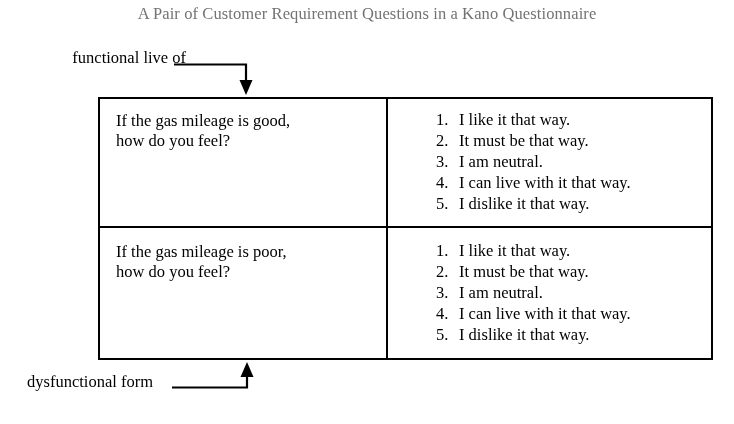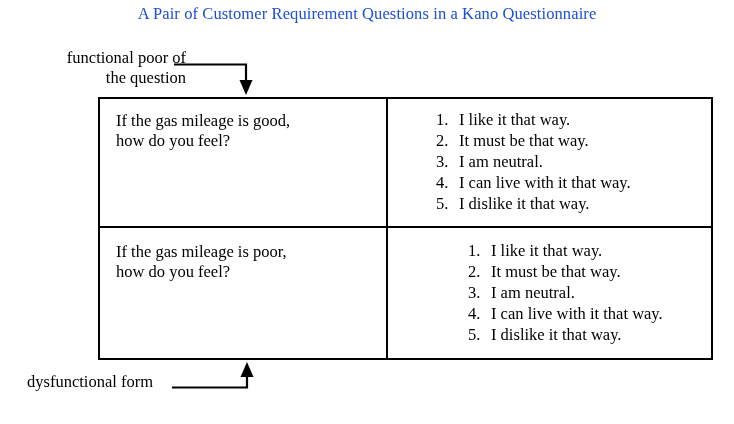--- a/index.html
+++ b/index.html
@@ -20,21 +20,21 @@
   #figure-title {
     position: absolute;
     left: 0;
     top: 4px;
     width: 734px;
     text-align: center;
     font-size: 16.5px;
     line-height: 20px;
     letter-spacing: 0.1px;
     white-space: nowrap;
-    color: #1d4ed8;
+    color: #737373;
   }
 
   
   .annotation-label {
     position: absolute;
     font-size: 16.5px;
     line-height: 20px;
     white-space: nowrap;
     color: #000;
   }
@@ -81,21 +81,20 @@
     display: flex;
     box-sizing: border-box;
     width: 100%;
   }
   #row-functional {
     height: 129px;
     border-bottom: 2px solid #000;
   }
   #row-dysfunctional {
     height: 130px;
-    gap: 32px;
   }
   .cell-question {
     width: 288px;
     box-sizing: border-box;
     border-right: 2px solid #000;
     padding: 12px 0 4px 16px;
     font-size: 16.5px;
     line-height: 20px;
   }
   #row-dysfunctional .cell-question {
@@ -130,22 +129,21 @@
   .answer-text {
     display: inline-block;
   }
 </style>
 </head>
 <body>
 
 <div id="figure-title">A Pair of Customer Requirement Questions in a Kano Questionnaire</div>
 
 <div id="functional-label" class="annotation-label">
-  <span class="line1">functional poor of</span>
-  <span class="line2">the question</span>
+  <span class="line1">functional live of</span>
 </div>
 
 <div id="dysfunctional-label" class="annotation-label">
   <span class="line1">dysfunctional form</span>
 </div>
 
 <svg id="connector-layer" viewBox="0 0 734 424" width="734" height="424">
 
   <g>
     <path d="M 174 64.5 L 246 64.5 L 246 84" stroke="#000" stroke-width="2.2" fill="none"></path>

